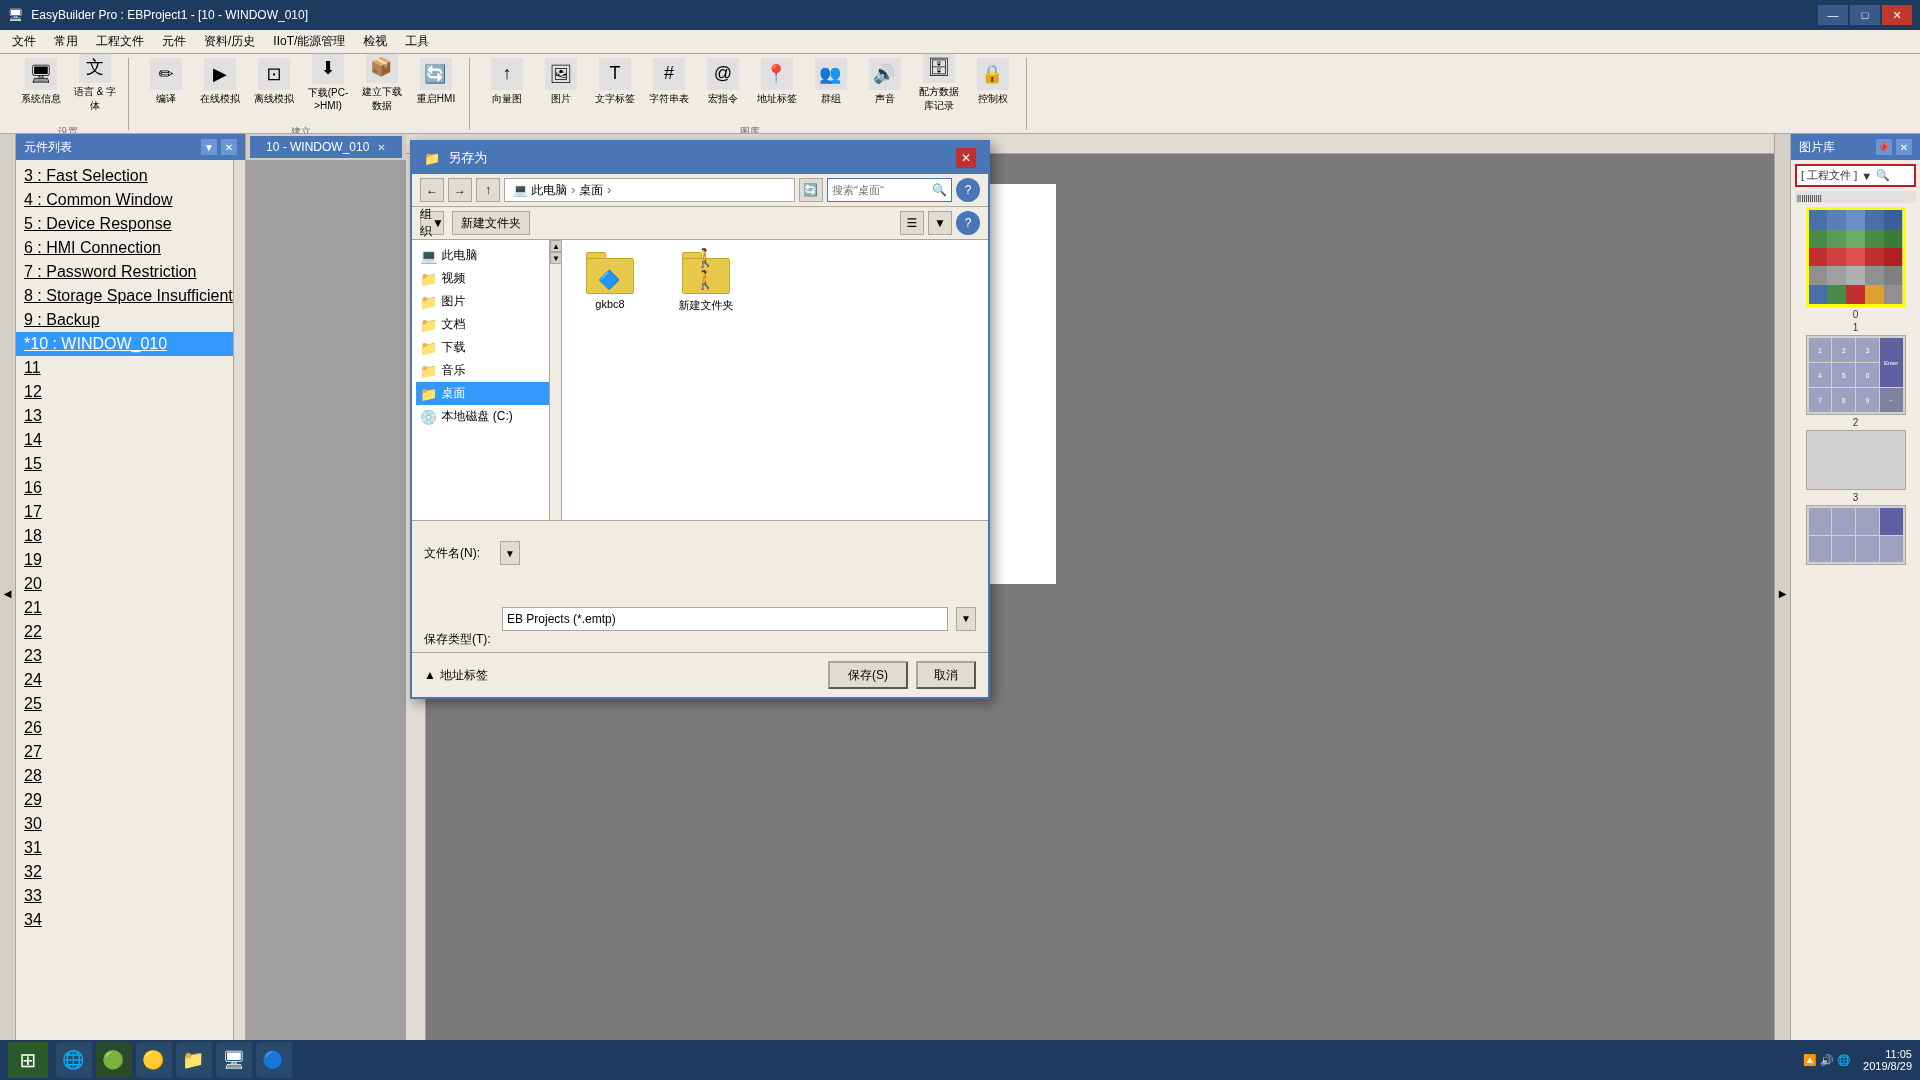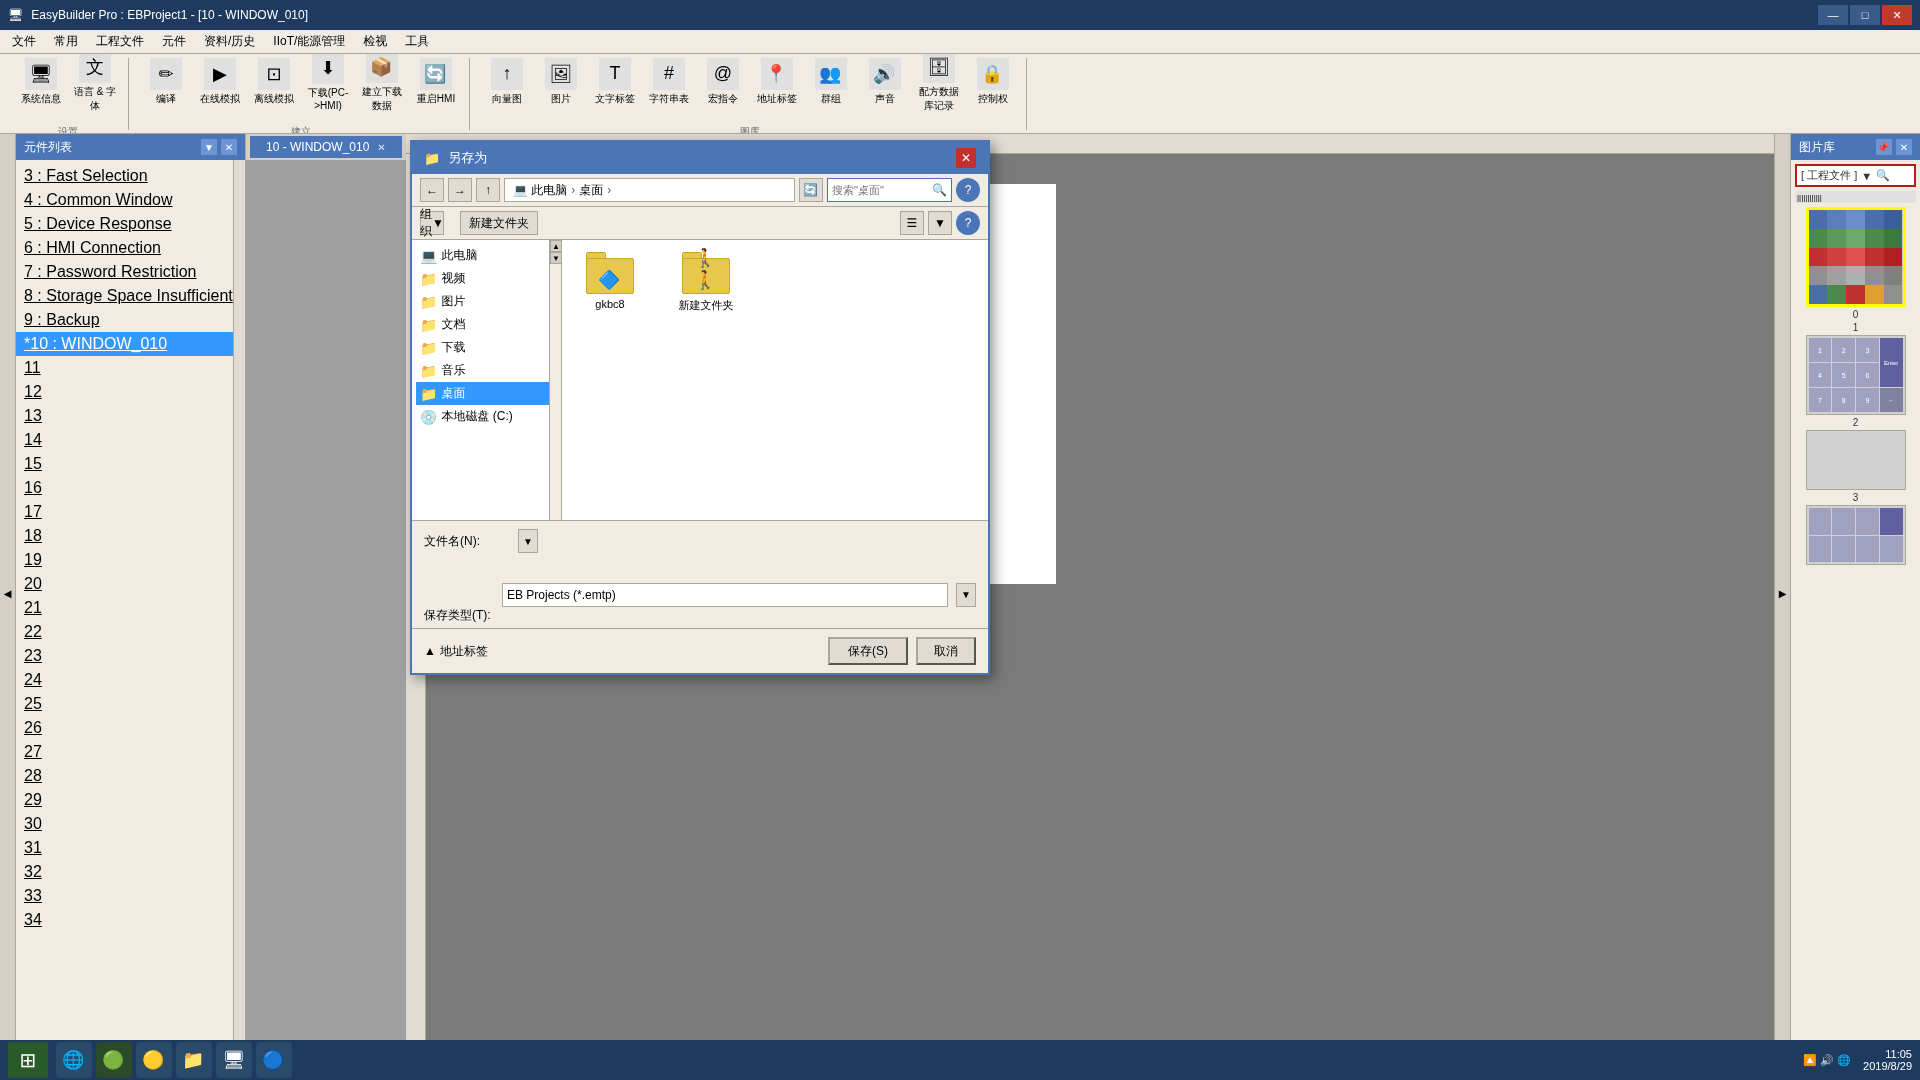--- a/index.html
+++ b/index.html
@@ -471,24 +471,24 @@
       left: 50%;
       transform: translateX(-50%);
       font-size: 18px;
     }
     .file-name {
       font-size: 11px;
       margin-top: 4px;
       word-break: break-all;
     }
     .dialog-filename {
-      padding: 8px 12px;
-      display: flex;
-      align-items: center;
-      gap: 24px;
+      padding: 20px 12px;
+      display: flex;
+      align-items: center;
+      gap: 6px;
       border-top: 1px solid #aca899;
       background: #f0ece4;
     }
     .filename-label { font-size: 12px; min-width: 70px; }
     .filename-input {
       flex: 1;
       height: 24px;
       border: 1px solid #4a76b8;
       padding: 0 4px;
       font-size: 12px;
@@ -938,21 +938,21 @@
           <span class="breadcrumb-sep">›</span>
         </div>
         <div class="dialog-toolbar-btn">🔄</div>
         <div class="search-box">
           <input class="search-input" placeholder="搜索&quot;桌面&quot;" style="">
           <span>🔍</span>
         </div>
         <div class="dialog-toolbar-btn" style="background:#4a76b8; color:white; border-radius:50%; width:24px; height:24px; border:none;">?</div>
       </div>
     </div>
-    <div style="background:#f0ece4; padding:4px 8px; display:flex; align-items:center; gap:16px; border-bottom:1px solid #aca899;">
+    <div style="background:#f0ece4; padding:4px 8px; display:flex; align-items:center; gap:8px; border-bottom:1px solid #aca899;">
       <div class="dialog-toolbar-btn">
         <span>组织</span>
         <span>▼</span>
       </div>
       <div class="dialog-toolbar-btn" style="width:auto; padding:0 8px;">
         <span>新建文件夹</span>
       </div>
       <div style="margin-left:auto; display:flex; gap:4px;">
         <div class="dialog-toolbar-btn">☰</div>
         <div class="dialog-toolbar-btn">▼</div>

